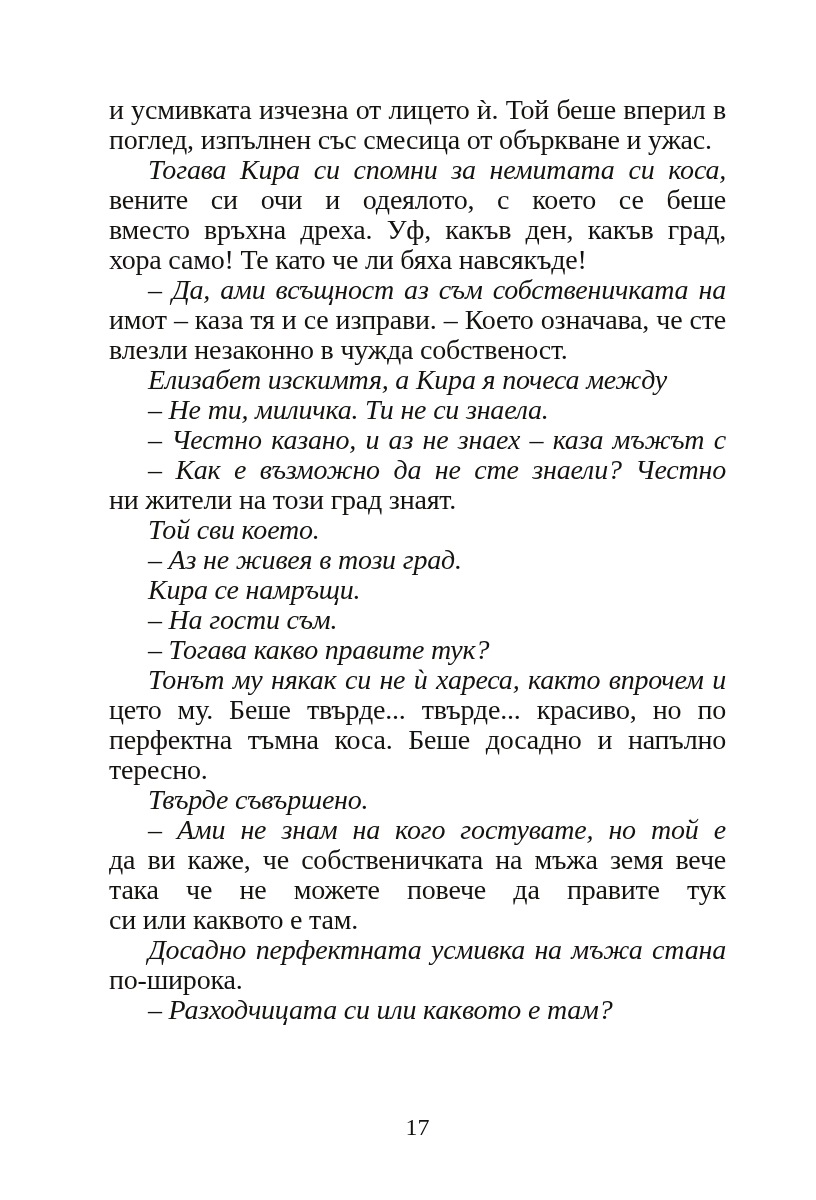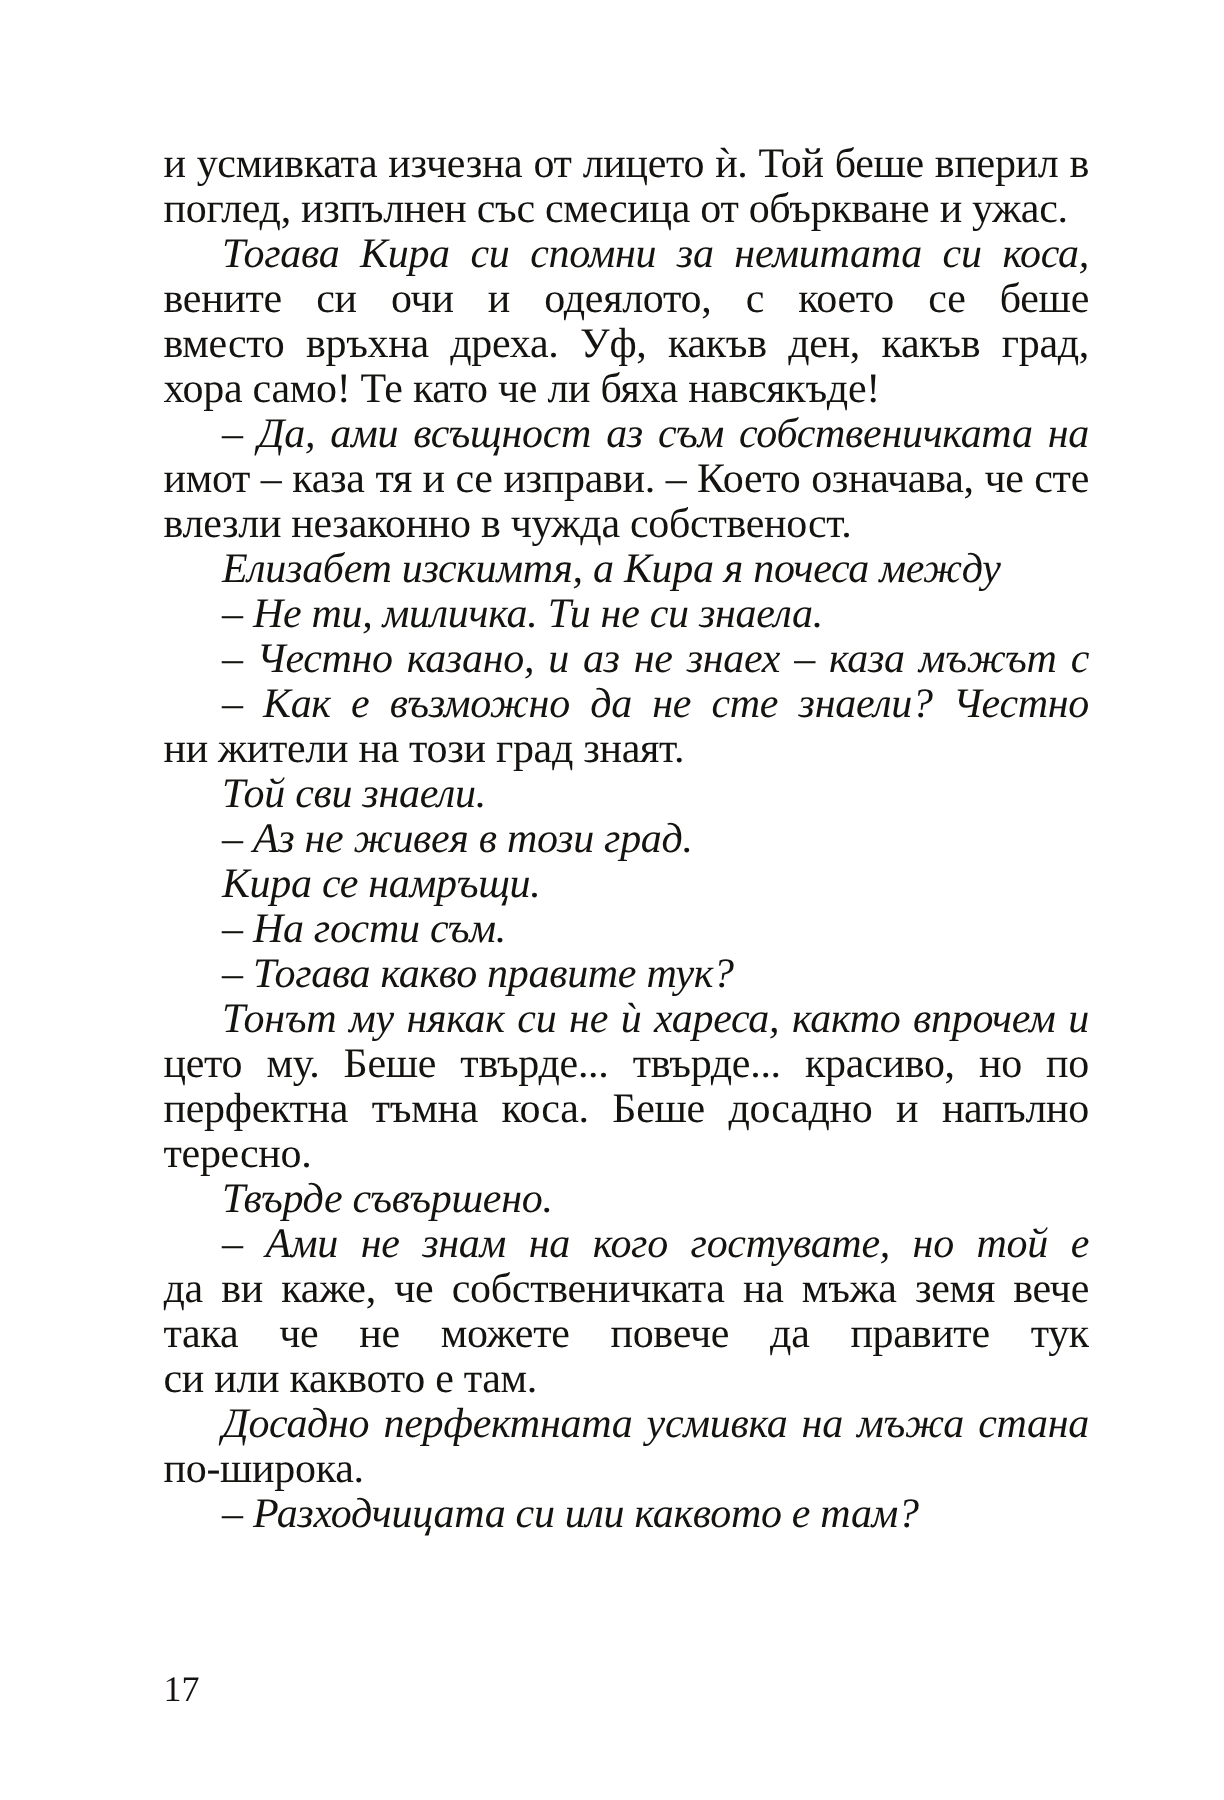--- a/index.html
+++ b/index.html
@@ -34,21 +34,21 @@
     text-align: justify;
     text-align-last: justify;
   }
   .line.ind { text-indent: 39px; font-style: italic; }
   .line.em { }
   .page-number {
     position: absolute;
     left: 109px;
     top: 1112px;
     width: 617px;
-    text-align: left;
+    text-align: center;
     font-size: 24px;
     line-height: 30px;
   }
 </style>
 </head>
 <body>
 
 <div class="page" style="background: rgb(255, 255, 255); color: rgb(21, 19, 16);">
   <main class="text-block" id="text-block">
       <div class="line just">и усмивката изчезна от лицето ѝ. Той беше вперил в нея</div>
@@ -58,21 +58,21 @@
       <div class="line just">вместо връхна дреха. Уф, какъв ден, какъв град, какви</div>
       <div class="line">хора само! Те като че ли бяха навсякъде!</div>
       <div class="line just ind">– Да, ами всъщност аз съм собственичката на този</div>
       <div class="line just">имот – каза тя и се изправи. – Което означава, че сте</div>
       <div class="line">влезли незаконно в чужда собственост.</div>
       <div class="line ind">Елизабет изскимтя, а Кира я почеса между ушите.</div>
       <div class="line ind">– Не ти, миличка. Ти не си знаела.</div>
       <div class="line just ind">– Честно казано, и аз не знаех – каза мъжът с лека</div>
       <div class="line just ind">– Как е възможно да не сте знаели? Честно любопит-</div>
       <div class="line">ни жители на този град знаят.</div>
-      <div class="line ind">Той сви знаели.</div>
+      <div class="line ind">Той сви което.</div>
       <div class="line ind">– Аз не живея в този град.</div>
       <div class="line ind">Кира се намръщи.</div>
       <div class="line ind">– На гости съм.</div>
       <div class="line ind">– Тогава какво правите тук?</div>
       <div class="line just ind">Тонът му някак си не ѝ хареса, както впрочем и ли-</div>
       <div class="line just">цето му. Беше твърде... твърде... красиво, но по досадно</div>
       <div class="line just">перфектна тъмна коса. Беше досадно и напълно безин-</div>
       <div class="line">тересно.</div>
       <div class="line ind">Твърде съвършено.</div>
       <div class="line just ind">– Ами не знам на кого гостувате, но той е трябвало</div>

